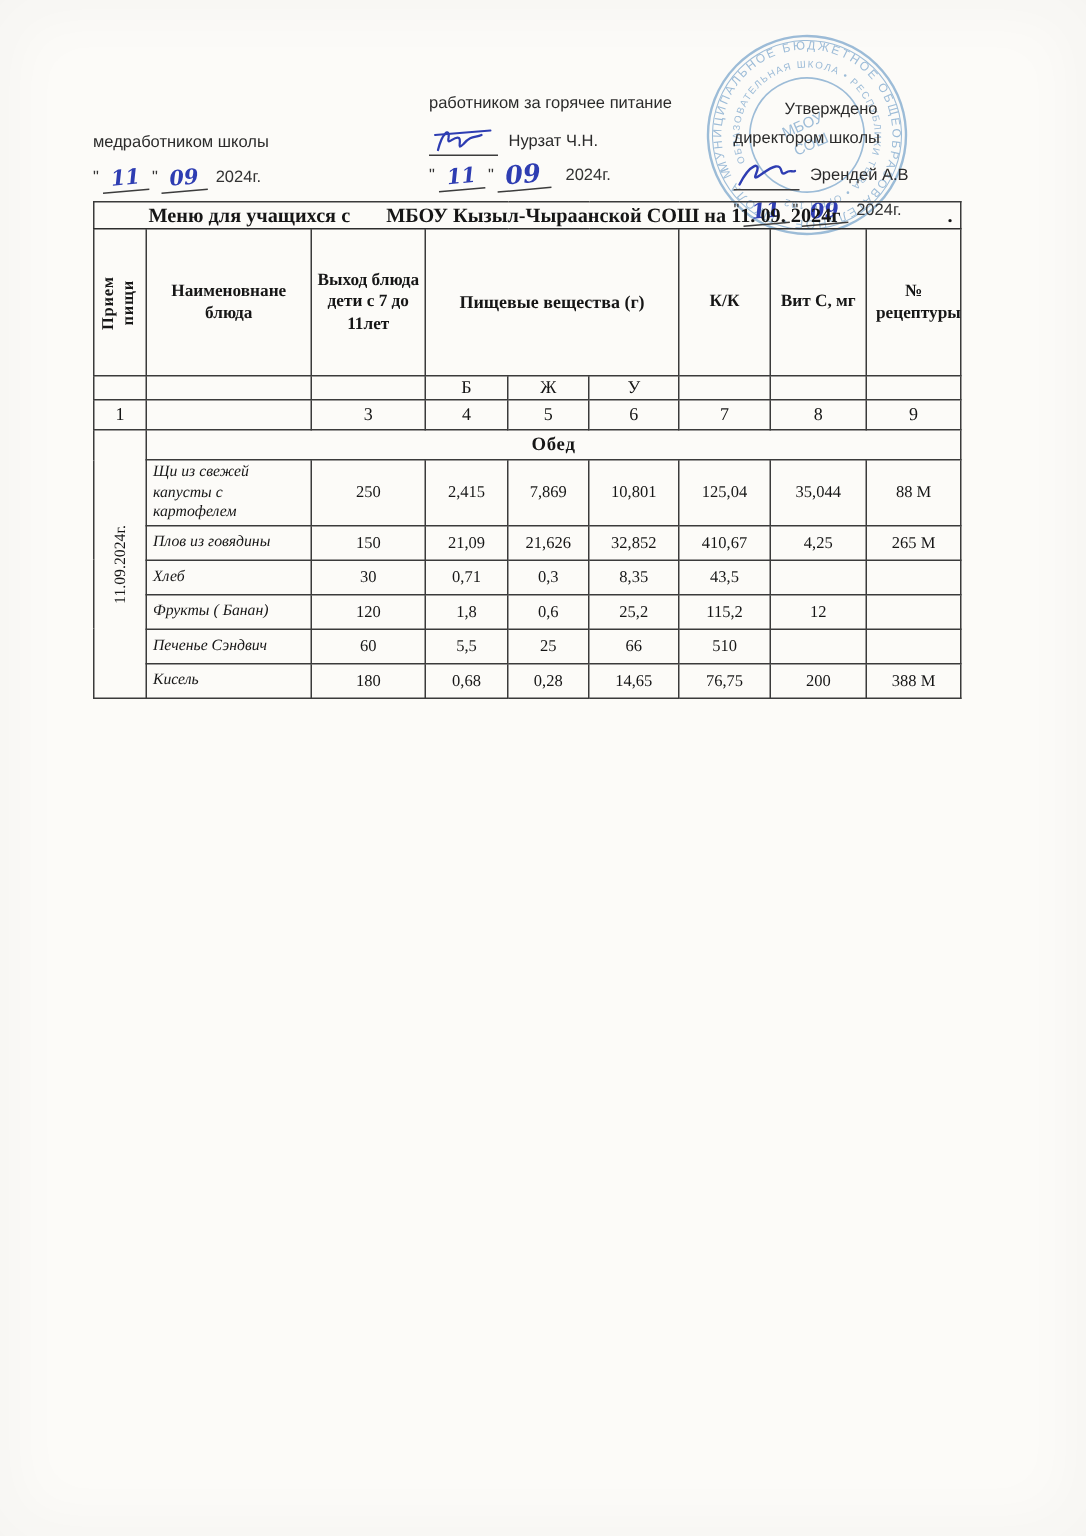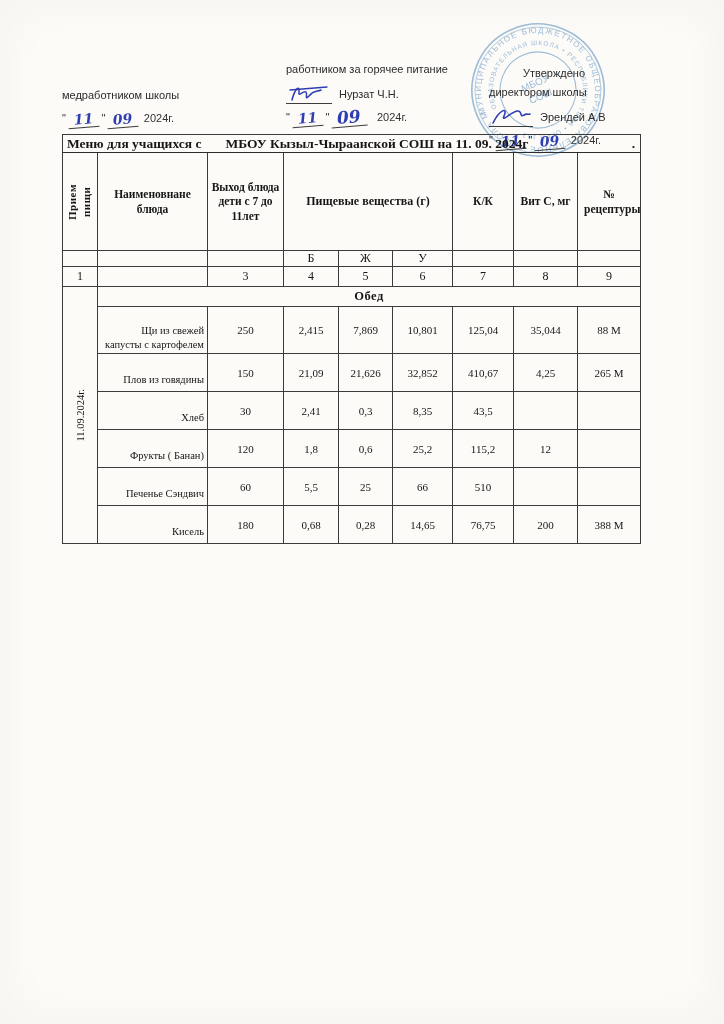--- a/index.html
+++ b/index.html
@@ -32,37 +32,37 @@
 
   
   .menu {
     position:absolute; left:62px; top:134px; width:578px;
     border-collapse:collapse; table-layout:fixed;
     font-family:"Liberation Serif", serif; color:#161616;
     border:1.5px solid #2d2d2d;
   }
   .menu td { border:1px solid #3b3b3b; text-align:center; vertical-align:middle; font-size:11px; padding:0; }
 
-  .title-row td { height:17px; border-bottom:1.2px solid #2d2d2d; }
+  .title-row td { height:17px; border-bottom:1.2px solid #2d2d2d;padding-left:32px; }
   .title-flex { display:flex; align-items:baseline; font-weight:bold; font-size:13.5px; padding:0 5px 0 4px; white-space:nowrap; }
   .t2 { margin-left:24px; }
   .tdot { margin-left:auto; font-weight:bold; }
 
   .head-row td { height:97px; font-weight:bold; font-size:11.5px; line-height:1.25; }
   .vmeal {
     writing-mode:vertical-rl; transform:rotate(180deg);
     height:88px; margin:0 auto; font-size:11px; font-weight:bold;
     word-spacing:26px; letter-spacing:.5px;
   }
   .bju-row td { height:15px; font-size:12px; }
   .num-row td { height:19px; font-size:12px; }
   .section-row td { height:19px; }
   .section-label { font-weight:bold; font-size:12.5px; letter-spacing:.5px;margin-top:16px; }
   .vdate { writing-mode:vertical-rl; transform:rotate(180deg); font-size:10.5px; margin:0 auto; white-space:nowrap; }
-  td.dish-name { text-align:right; padding:16px 3px 1px 4px; font-size:10.5px; line-height:1.3; }
+  td.dish-name { text-align:left; padding:1px 3px 1px 4px; font-size:10.5px; line-height:1.3;font-style:italic; }
   tr.r0 td { height:29px; }
   tr.rx td { height:20px; }
 </style>
 </head>
 <body>
 
 <div class="page">
 
   <svg class="stamp" width="176" height="168" viewBox="0 0 176 168">
     <defs>
@@ -222,21 +222,21 @@
       <td>21,626</td>
       <td>32,852</td>
       <td>410,67</td>
       <td>4,25</td>
       <td>265 М</td>
     </tr>
 
     <tr class="rx">
       <td class="dish-name">Хлеб</td>
       <td>30</td>
-      <td>2,41</td>
+      <td>0,71</td>
       <td>0,3</td>
       <td>8,35</td>
       <td>43,5</td>
       <td></td>
       <td></td>
     </tr>
 
     <tr class="rx">
       <td class="dish-name">Фрукты ( Банан)</td>
       <td>120</td>

